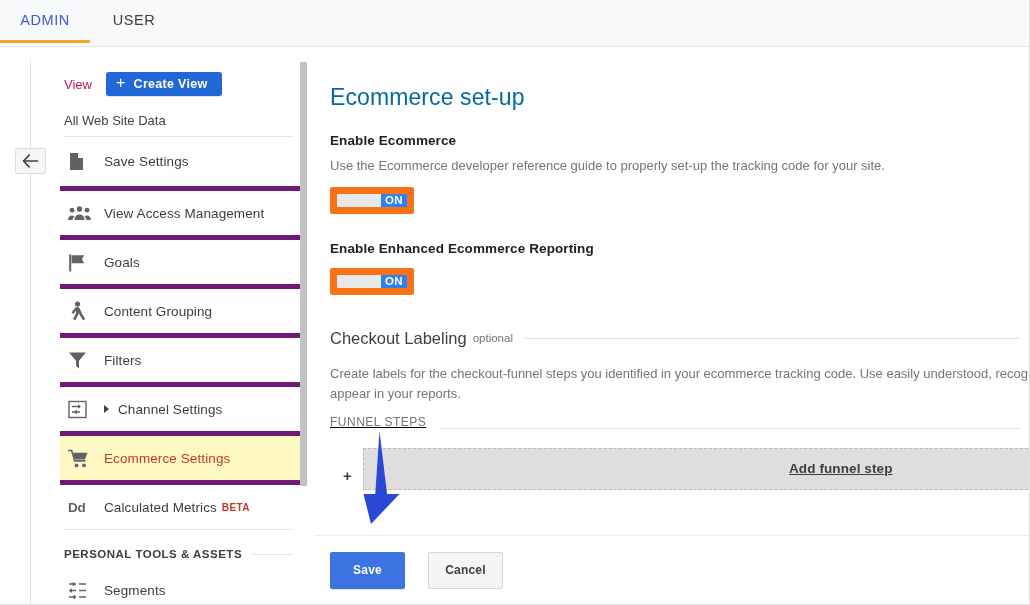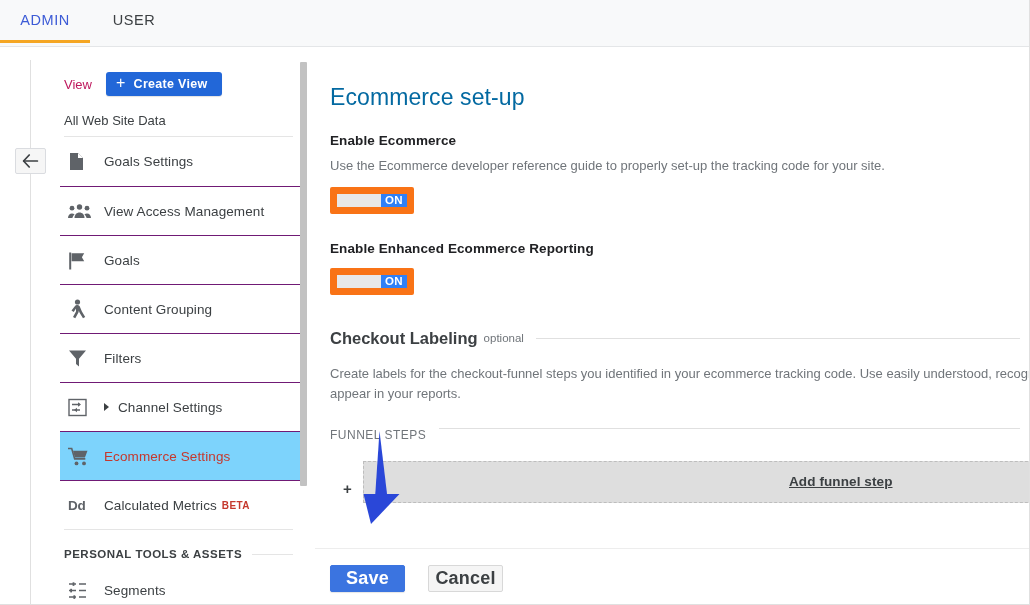--- a/index.html
+++ b/index.html
@@ -64,27 +64,27 @@
   .plus-glyph { font-size:16px; font-weight:400; line-height:1; position:relative; top:-1px; }
   .view-name {
     font-size:13px; color:#3c4043; padding:14px 0 8px 4px;
   }
   .sep-line { height:1px; background:#e5e5e5; margin:0 0 0 4px; width:229px; }
 
   .nav-item {
     display:flex; align-items:center; height:49px;
     padding-left:8px; cursor:pointer; position:relative;
   }
-  .nav-item + .nav-item { border-top:1px solid #701a75; }
+  .nav-item + .nav-item { border-top:5px solid #701a75; }
   .nav-icon {
     width:36px; min-width:36px; display:flex; align-items:center; justify-content:flex-start;
     color:#5f6368;
   }
   .nav-label { font-size:13.5px; color:#3c4043; letter-spacing:.1px; }
-  .nav-item.active { background:#7dd3fc; }
+  .nav-item.active { background:#fef9c3; }
   .nav-item.active .nav-label { color:#c5392f; color:#c5382d; }
   .beta-tag { font-size:10px; color:#c5382d; margin-left:5px; letter-spacing:.4px; font-weight:600; }
   .expand-tri {
     width:0;height:0;border-left:5px solid #3c4043;
     border-top:4px solid transparent;border-bottom:4px solid transparent;
     margin-right:9px;
   }
   .dd-icon { font-size:13.5px; font-weight:700; color:#5f6368; letter-spacing:-.3px; }
 
   .section-head {
@@ -126,31 +126,31 @@
     flex:1; background:linear-gradient(#f7f7f7,#e4e4e4);
     position:relative;
   }
   .toggle .knob:after {
     content:""; position:absolute; left:2px; top:13px; width:7px; height:1px; background:#b5b5b5;
   }
 
   .hdr-rule-row {
     display:flex; align-items:center; gap:12px; margin:34px 0 0 15px; width:690px;
   }
-  .hdr-rule-row .h-title { font-size:16.5px; color:#3c4043; font-weight:700; white-space:nowrap; }
+  .hdr-rule-row .h-title { font-size:16.5px; color:#3c4043; font-weight:400; white-space:nowrap; }
   .hdr-rule-row .h-opt { font-size:11.5px; color:#70757a; margin-left:-6px; }
   .hdr-rule-row .h-rule { flex:1; height:1px; background:#e0e0e0; }
 
   .body-text {
     font-size:13px; color:#70757a; margin:16px 0 0 15px; line-height:1.55;
     width:830px;
   }
 
   .sub-rule-row {
-    display:flex; align-items:flex-start; gap:13px; margin:24px 0 0 15px; width:690px;
+    display:flex; align-items:flex-end; gap:13px; margin:11px 0 0 15px; width:690px;text-decoration:underline;
   }
   .sub-rule-row .s-title { font-size:12px; color:#70757a; letter-spacing:.5px; white-space:nowrap; }
   .sub-rule-row .s-rule { flex:1; height:1px; background:#e0e0e0; }
 
   .funnel-block { position:relative; margin-top:11px; height:76px; }
   .funnel-plus {
     position:absolute; left:28px; top:27px; font-size:15px; color:#3c4043; font-weight:600;
   }
   .add-step-box {
     position:absolute; left:48px; top:8px; width:700px; height:42px;
@@ -159,22 +159,22 @@
   }
   .add-step-link {
     position:absolute; left:425px; font-size:13.5px; color:#3c4043;
     text-decoration:underline; font-weight:700; letter-spacing:.1px;
   }
 
   .bottom-rule { height:1px; background:#ededed; margin:19px 0 0 0; width:715px; }
 
   .btn-row { display:flex; align-items:center; gap:23px; margin:16px 0 0 15px; }
   .btn {
-    height:27px; display:flex; align-items:center; justify-content:center;
-    font-size:18px; font-weight:700; border-radius:2px; cursor:pointer; letter-spacing:.2px;
+    height:37px; display:flex; align-items:center; justify-content:center;
+    font-size:12px; font-weight:700; border-radius:2px; cursor:pointer; letter-spacing:.2px;
   }
   .btn.save { width:75px; background:#3b74e0; color:#fff; border:1px solid #3b74e0;
               box-shadow:0 1px 1px rgba(0,0,0,.10); }
   .btn.cancel { width:75px; background:#f5f5f5; color:#3c4043; border:1px solid #d8d8d8; }
 
   
   .anno { position:absolute; left:0; top:0; width:1030px; height:605px; pointer-events:none; }
 
   
   .frame-r { position:absolute; right:0; top:0; width:1px; height:605px; background:#e0e0e0; }
@@ -219,21 +219,21 @@
     <div class="view-name">All Web Site Data</div>
     <div class="sep-line"></div>
 
     <div class="nav-item">
       <span class="nav-icon">
         <svg width="17" height="19" viewBox="0 0 17 19">
           <path d="M2 1 h8 l5 5 v12 h-13 z" fill="#5f6368"></path>
           <path d="M10 1 v5 h5 z" fill="#fff"></path>
         </svg>
       </span>
-      <span class="nav-label">Goals Settings</span>
+      <span class="nav-label">Save Settings</span>
     </div>
 
     <div class="nav-item">
       <span class="nav-icon">
         <svg width="23" height="15" viewBox="0 0 23 15">
           <circle cx="11.5" cy="3" r="2.7" fill="#5f6368"></circle>
           <circle cx="4" cy="4.2" r="2.4" fill="#5f6368"></circle>
           <circle cx="19" cy="4.2" r="2.4" fill="#5f6368"></circle>
           <path d="M6.5 14 c0-3.2 2.2-5.4 5-5.4 s5 2.2 5 5.4 z" fill="#5f6368"></path>
           <path d="M0 14 c0-2.7 1.7-4.6 4-4.6 c1 0 1.9 .4 2.6 1 c-1.2 1-2 2.3-2.2 3.6 z" fill="#5f6368"></path>

